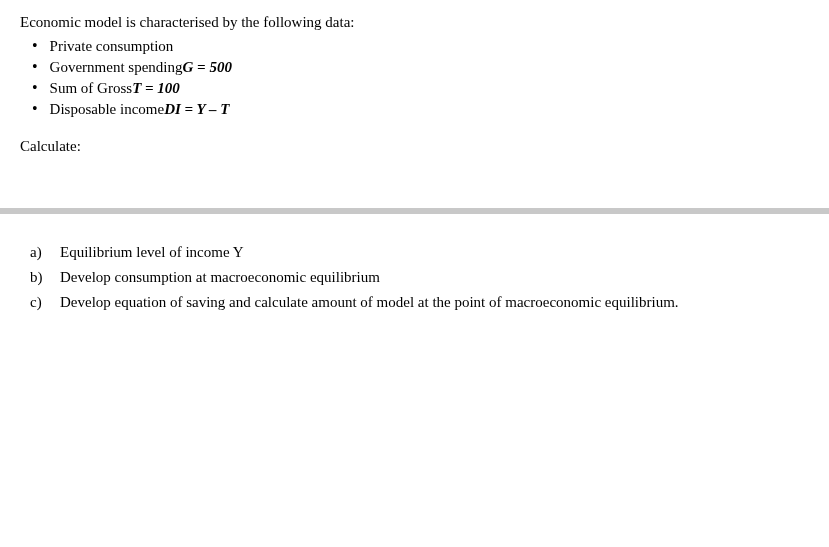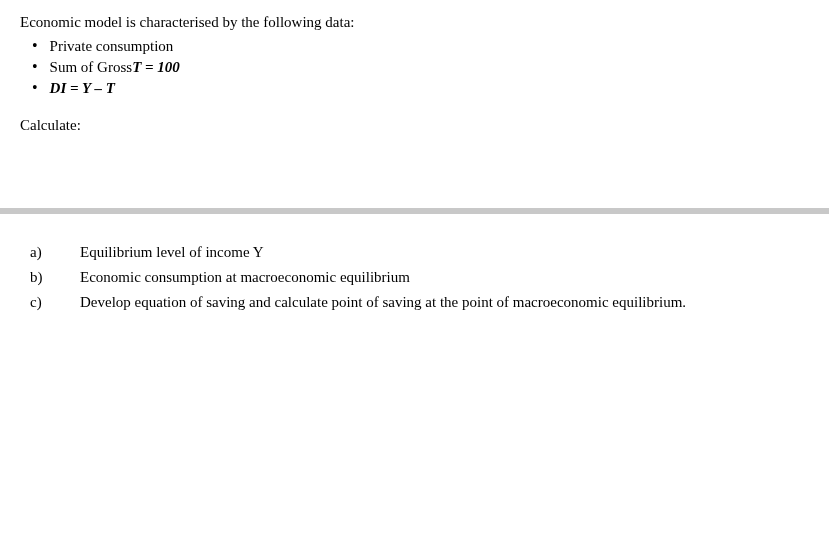--- a/index.html
+++ b/index.html
@@ -93,21 +93,20 @@
       font-size: 15px;
     }
 
     .question-label {
       min-width: 30px;
       flex-shrink: 0;
     }
 
     .question-text {
       flex: 1;
-      margin-left: 20px;
     }
 
     .upper-content-wrap {
       flex: 1;
       display: flex;
       flex-direction: column;
     }
   </style>
 </head>
 <body>
@@ -115,43 +114,48 @@
 <div class="page-container">
   <div class="upper-content-wrap">
     <div class="upper-section">
       <p class="intro-text">Economic model is characterised by the following data:</p>
 
       <ul class="bullet-list">
         <li>
           <span>Private consumption </span>
         </li>
         <li>
+          <span>Government spending </span>
+            <span class="bold-italic">G = 500</span>
+        </li>
+        <li>
           <span>Sum of Gross </span>
             <span class="bold-italic">T = 100</span>
         </li>
         <li>
+          <span>Disposable income </span>
             <span class="bold-italic">DI = Y – T</span>
         </li>
       </ul>
 
       <p class="calculate-text">Calculate:</p>
     </div>
   </div>
 
   <div class="divider"></div>
 
   <div class="lower-section">
     <ul class="question-list">
       <li>
         <span class="question-label">a)</span>
         <span class="question-text">Equilibrium level of income Y</span>
       </li>
       <li>
         <span class="question-label">b)</span>
-        <span class="question-text">Economic consumption at macroeconomic equilibrium</span>
+        <span class="question-text">Develop consumption at macroeconomic equilibrium</span>
       </li>
       <li>
         <span class="question-label">c)</span>
-        <span class="question-text">Develop equation of saving and calculate point of saving at the point of macroeconomic equilibrium.</span>
+        <span class="question-text">Develop equation of saving and calculate amount of model at the point of macroeconomic equilibrium.</span>
       </li>
     </ul>
   </div>
 </div>
 
 </body></html>

